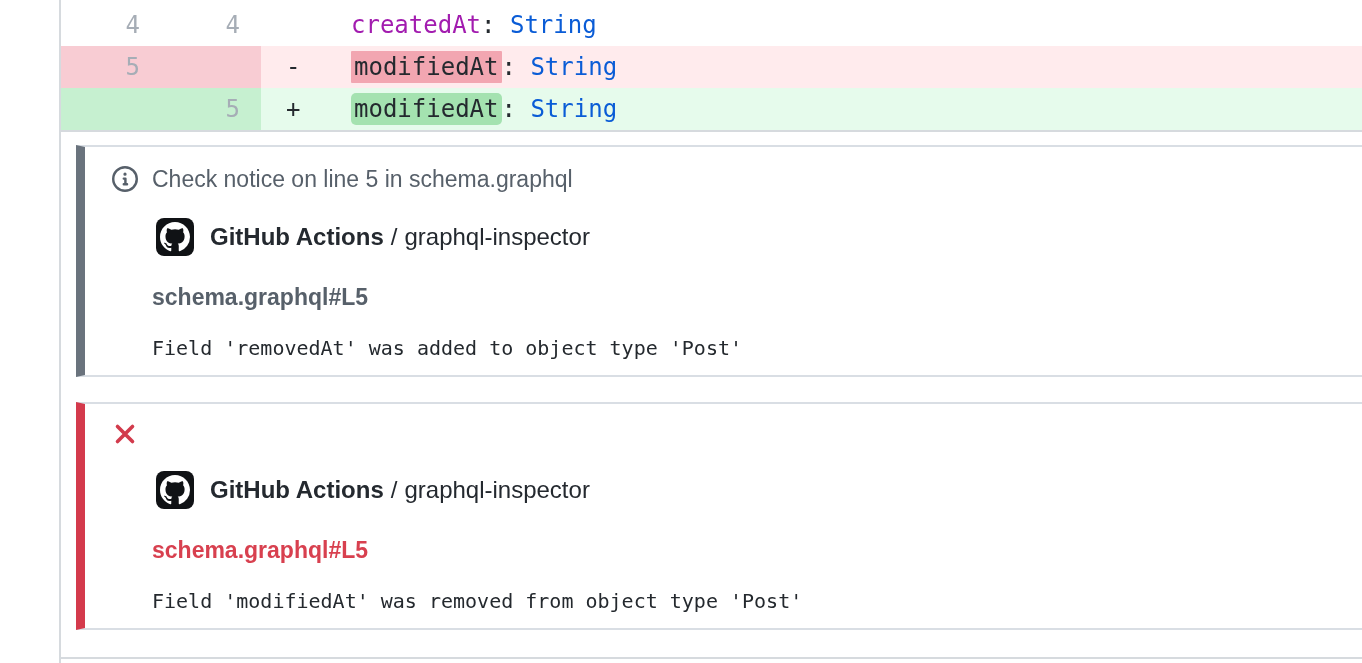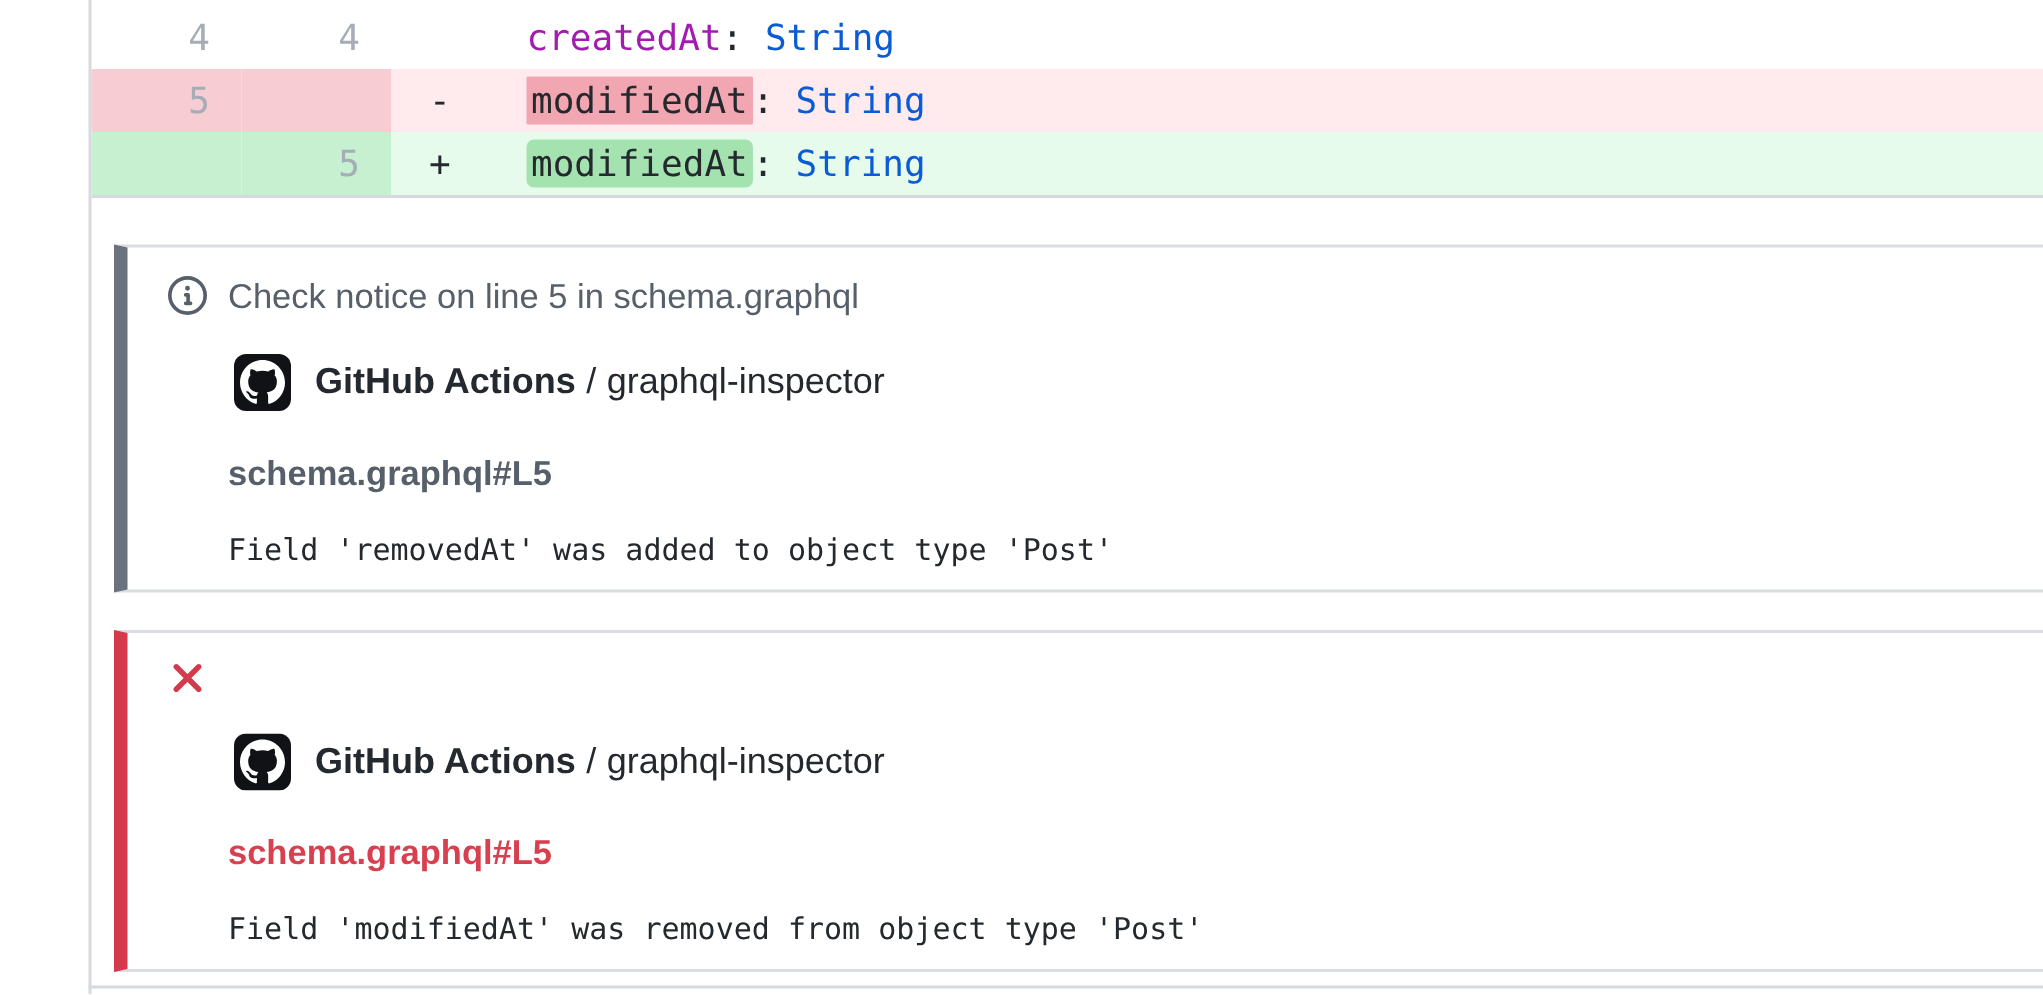--- a/index.html
+++ b/index.html
@@ -32,21 +32,21 @@
   .tok-punct { color:#24292e; }
   .tok-type  { color:#0a5cd6; }
   .hl-del { background:#f2a6b1; border-radius:1px; padding:2px 3px; color:#24292e; }
   .hl-add { background:#a4e2b0; border-radius:5px; padding:2px 3px; color:#24292e; }
 
   
   .annotations { position:absolute; top:132px; left:0; right:0; }
   .ann { margin-left:76px; background:#fff;
          border-top:2px solid #d9dee4; border-bottom:2px solid #d9dee4;
          padding:19px 0 15px 27px; }
-  .ann.notice  { margin-top:31px; border-left:9px solid #6a737d; }
+  .ann.notice  { margin-top:13px; border-left:9px solid #6a737d; }
   .ann.failure { margin-top:25px; border-left:9px solid #d43a4c; }
   .ann-title-row { display:flex; align-items:center; gap:14px; }
   .ann-icon { width:26px; height:26px; flex:0 0 26px; display:block; }
   .ann-title { color:#57606a; font-size:23px; line-height:26px; }
   .ann-app { margin-top:26px; margin-left:44px; display:flex; align-items:center; gap:16px; }
   .ann-avatar { width:38px; height:38px; display:block; }
   .ann-app-text { font-size:24px; color:#24292f; line-height:38px; white-space:nowrap; }
   .ann-app-name { font-weight:bold; }
   .ann-app-sep { margin:0 7px; color:#24292f; }
   .ann-link { margin-top:28px; margin-left:40px; font-size:23px; font-weight:bold;

